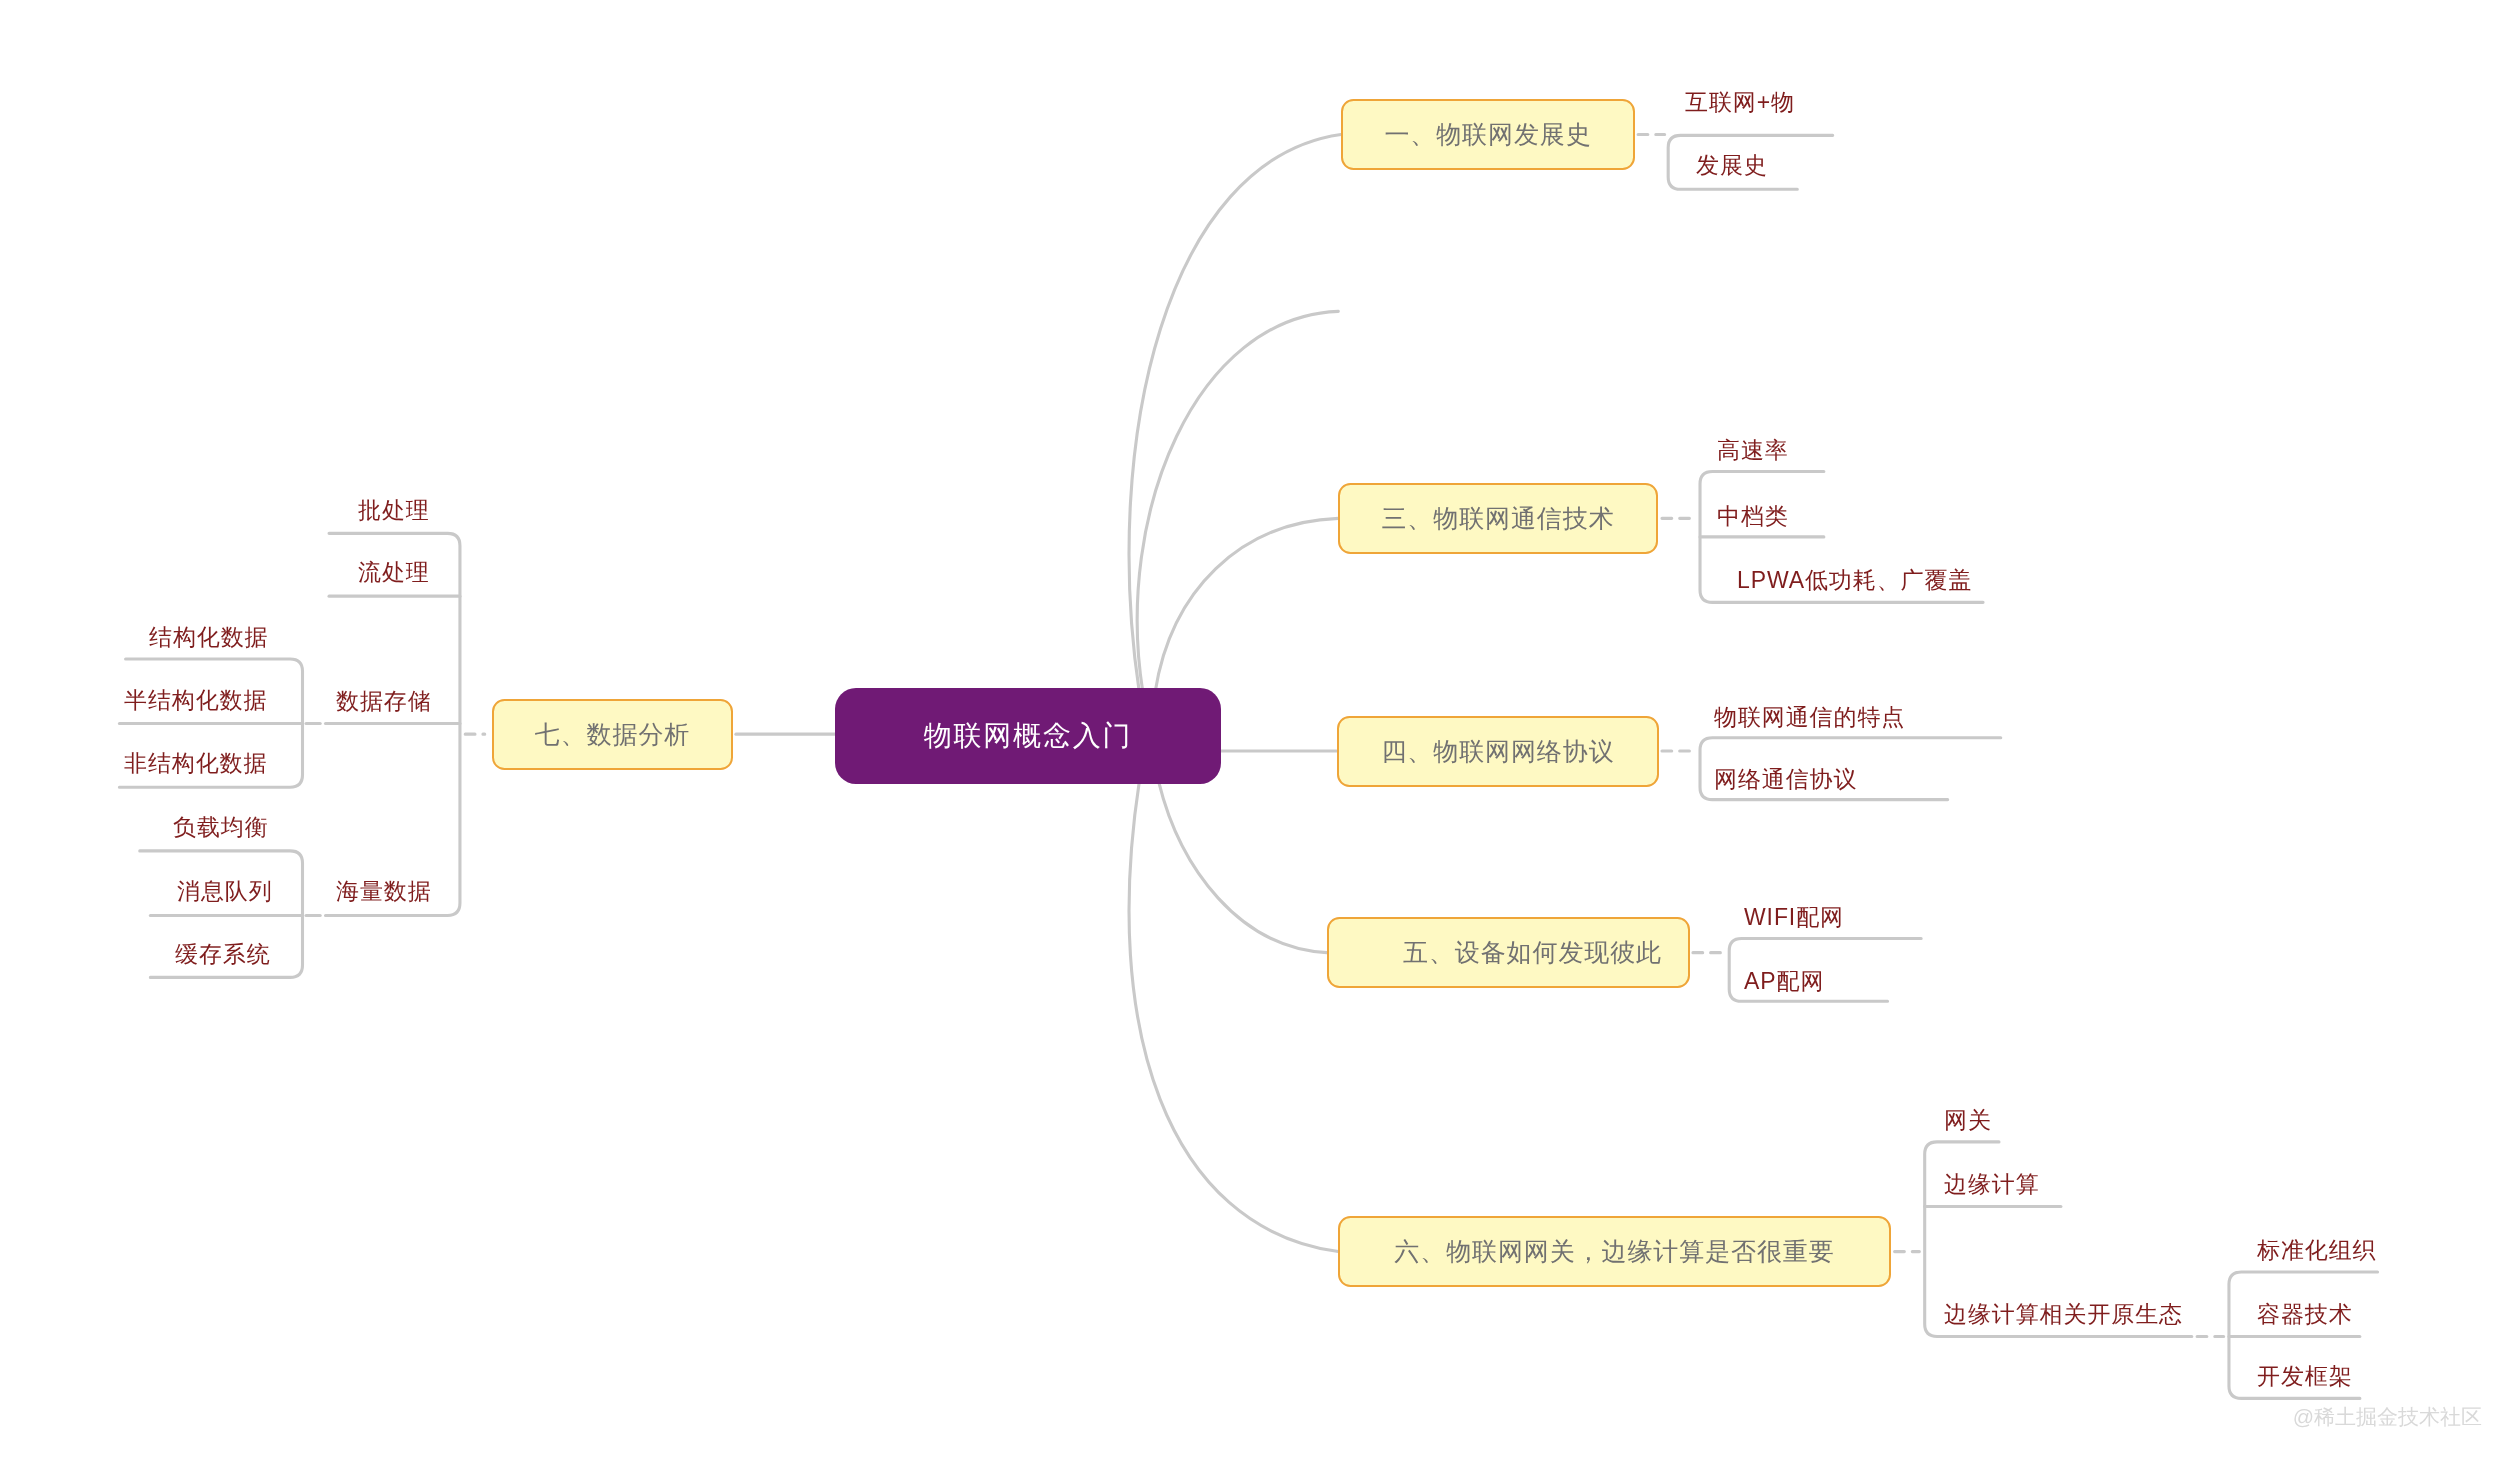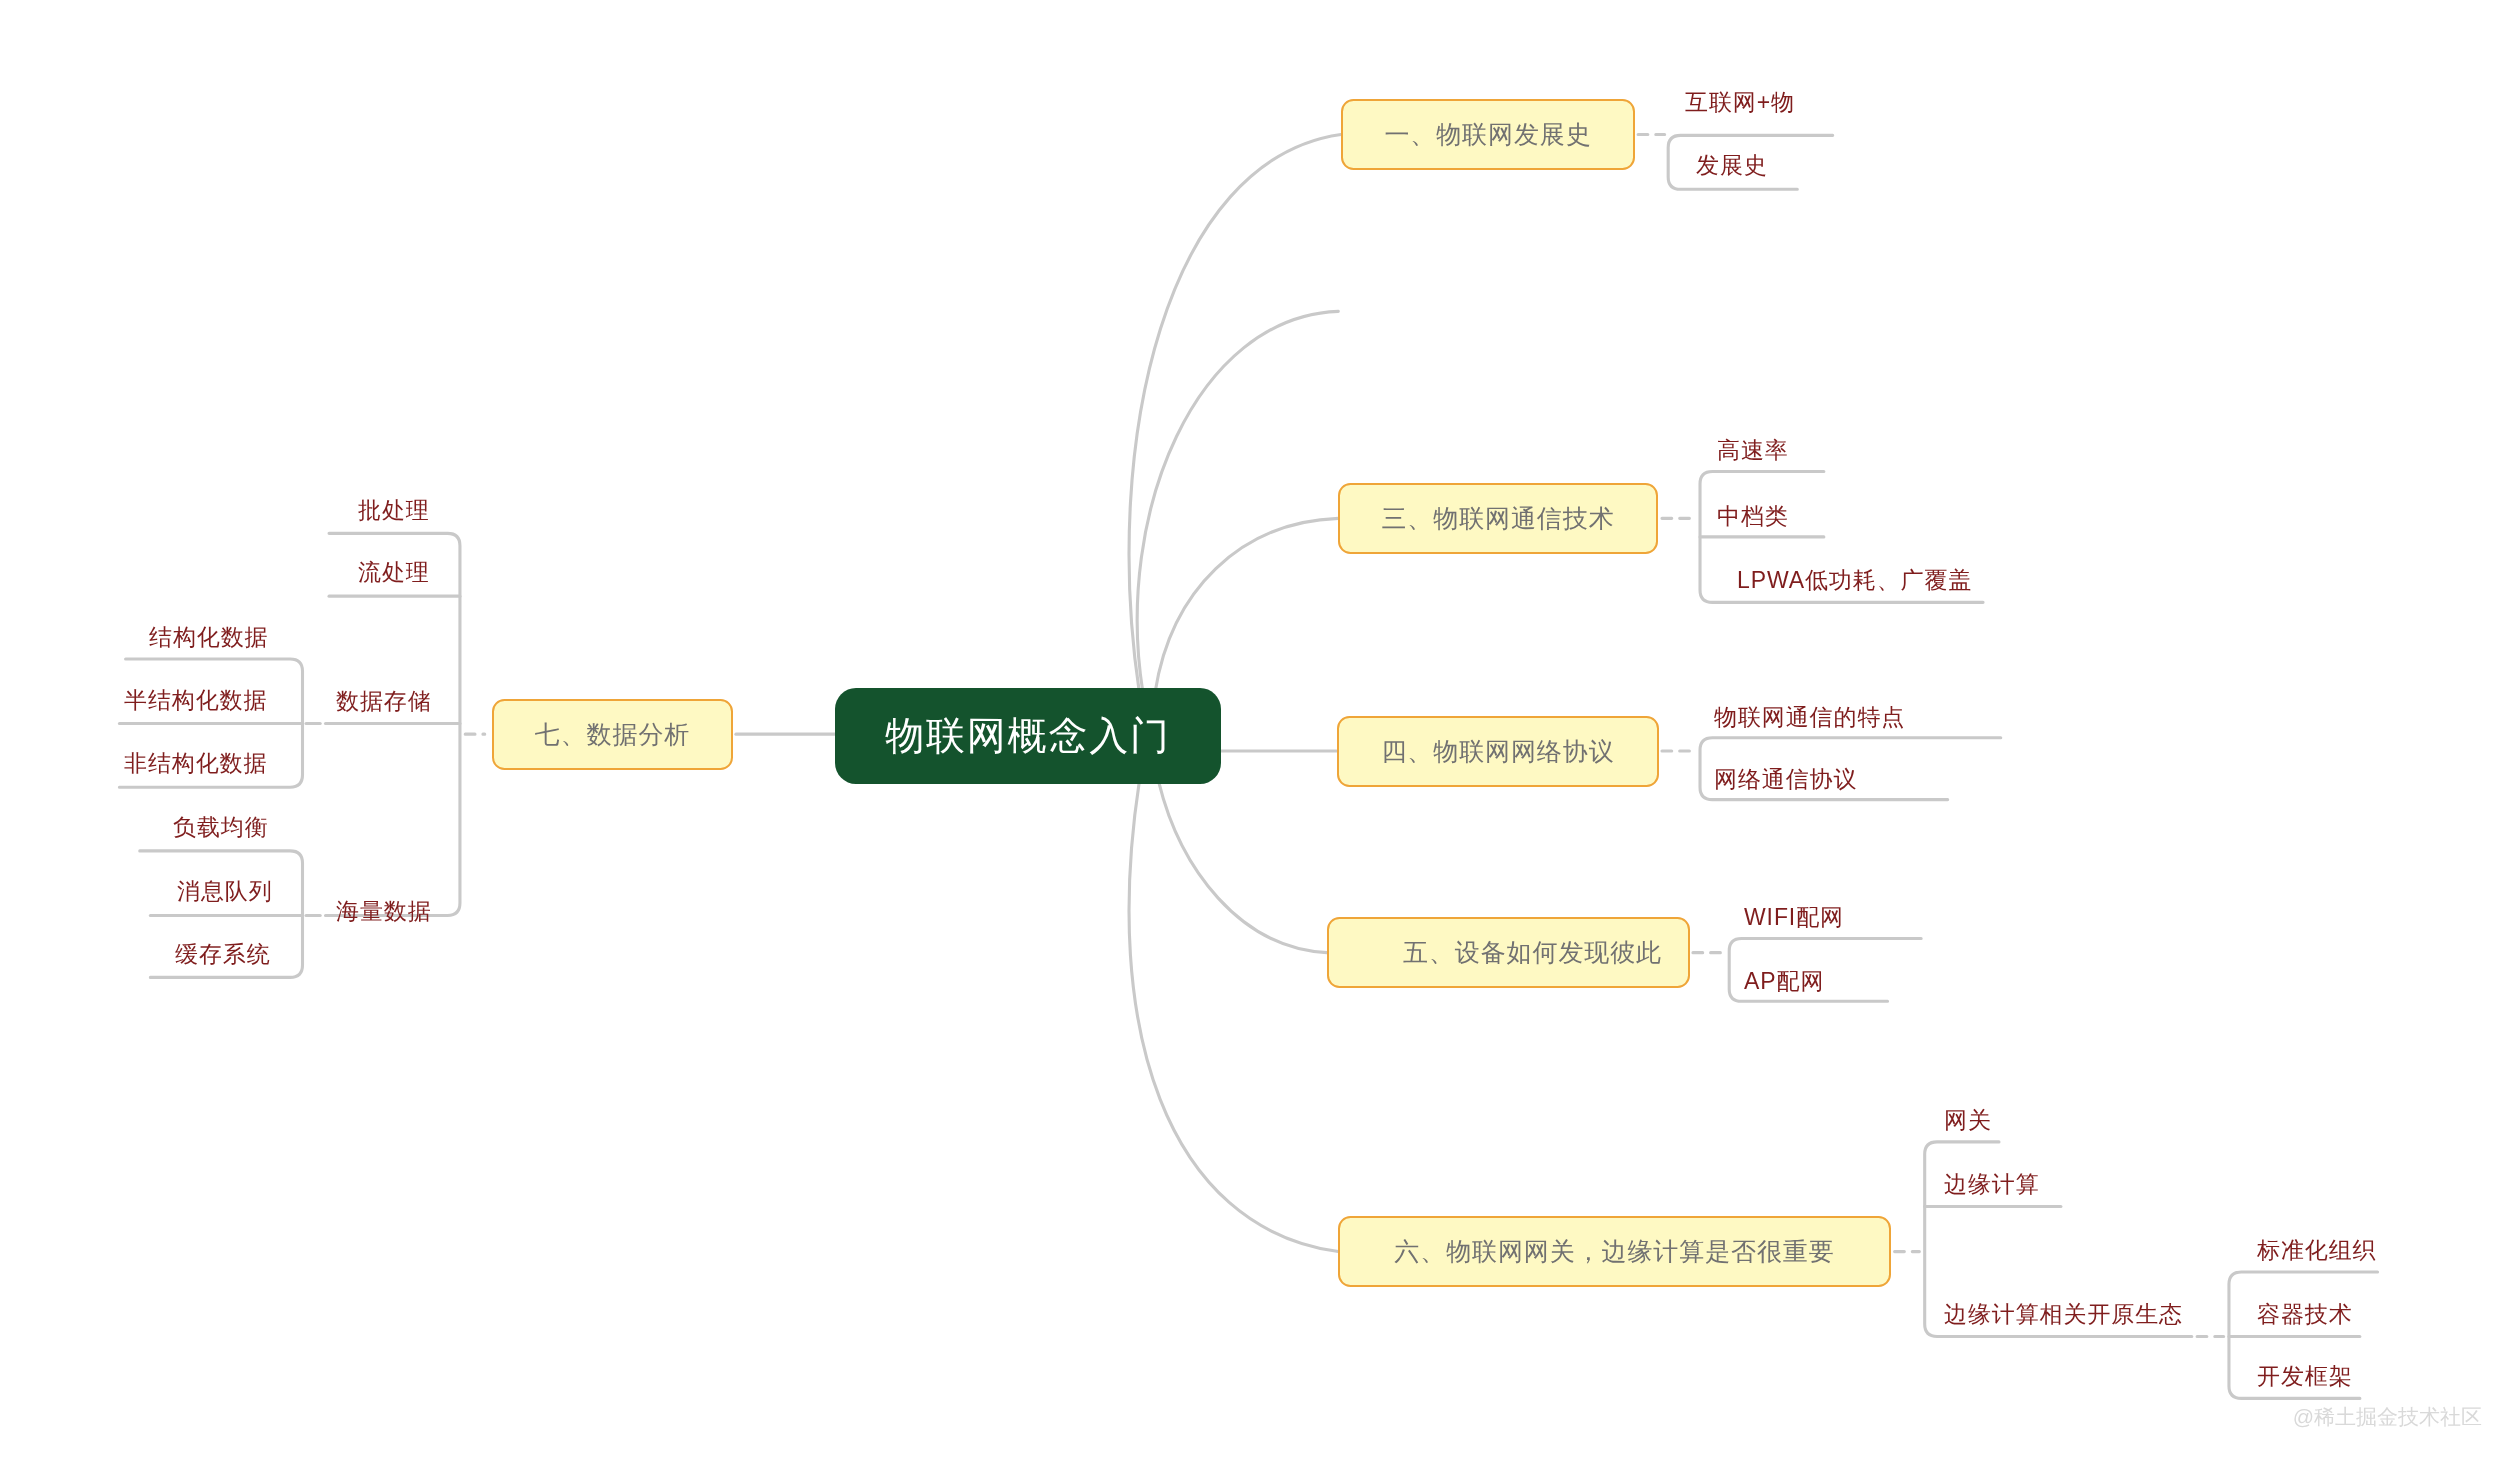--- a/index.html
+++ b/index.html
@@ -5,22 +5,22 @@
   html,body{margin:0;padding:0;background:#ffffff;}
   body{font-family:"Liberation Sans","DejaVu Sans",sans-serif;}
   .canvas{position:relative;width:2512px;height:1463px;background:#ffffff;overflow:hidden;}
   svg.connectors{position:absolute;left:0;top:0;width:2512px;height:1463px;}
   svg.connectors path{fill:none;stroke:#C9C9C9;stroke-width:3.5;stroke-linecap:round;}
   svg.connectors path.dash{stroke-dasharray:11 9;}
   .topic{position:absolute;box-sizing:border-box;border:2.7px solid #EFA538;border-radius:12.4px;
          background:#fef9c3;display:flex;align-items:center;justify-content:center;
          font-size:25px;color:#717171;white-space:nowrap;letter-spacing:0.9px;}
   .root-topic{position:absolute;box-sizing:border-box;border:none;border-radius:21px;
-         background:#14532d;display:flex;align-items:center;justify-content:center;
-         font-size:39px;color:#ffffff;white-space:nowrap;letter-spacing:1.8px;}
+         background:#701a75;display:flex;align-items:center;justify-content:center;
+         font-size:28px;color:#ffffff;white-space:nowrap;letter-spacing:1.8px;}
   .leaf{position:absolute;transform:translateY(-50%);font-size:23px;color:#7f1d1d;
         white-space:nowrap;letter-spacing:0.9px;line-height:1.2;}
   .watermark{position:absolute;right:30px;bottom:32px;font-size:21px;color:#D9D9D9;
         white-space:nowrap;}
 </style>
 </head>
 <body>
 
 <div class="canvas">
 
@@ -96,21 +96,21 @@
   <div class="leaf" style="left:1944px;top:1185px;">边缘计算</div>
   <div class="leaf" style="left:1944px;top:1315px;">边缘计算相关开原生态</div>
 
   <div class="leaf" style="left:2257px;top:1251px;">标准化组织</div>
   <div class="leaf" style="left:2257px;top:1315px;">容器技术</div>
   <div class="leaf" style="left:2257px;top:1377px;">开发框架</div>
 
   <div class="leaf" style="left:358px;top:511px;">批处理</div>
   <div class="leaf" style="left:358px;top:573px;">流处理</div>
   <div class="leaf" style="left:336px;top:702px;">数据存储</div>
-  <div class="leaf" style="left:336px;top:912px;">海量数据</div>
+  <div class="leaf" style="left:336px;top:892px;">海量数据</div>
 
   <div class="leaf" style="left:149px;top:638px;">结构化数据</div>
   <div class="leaf" style="left:124px;top:701px;">半结构化数据</div>
   <div class="leaf" style="left:124px;top:764px;">非结构化数据</div>
 
   <div class="leaf" style="left:173px;top:828px;">负载均衡</div>
   <div class="leaf" style="left:177px;top:892px;">消息队列</div>
   <div class="leaf" style="left:175px;top:955px;">缓存系统</div>
 
   <div class="watermark">@稀土掘金技术社区</div>

